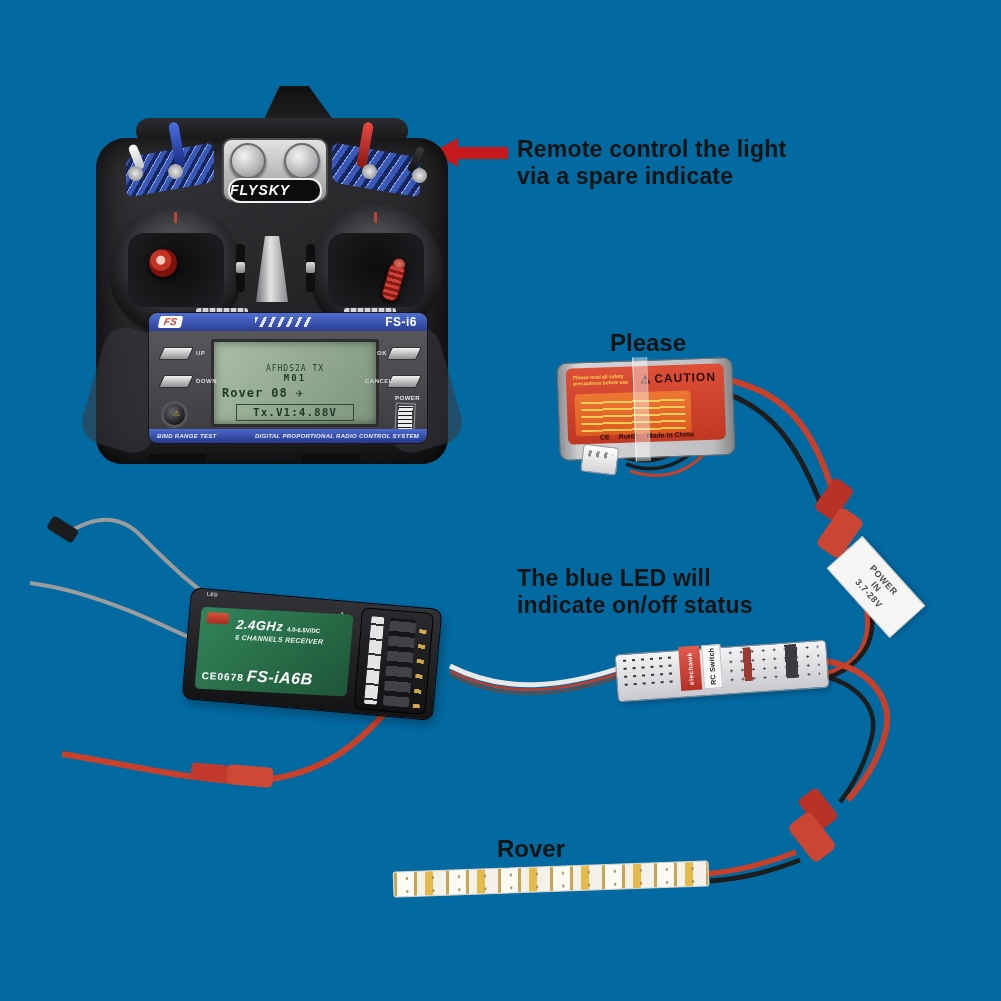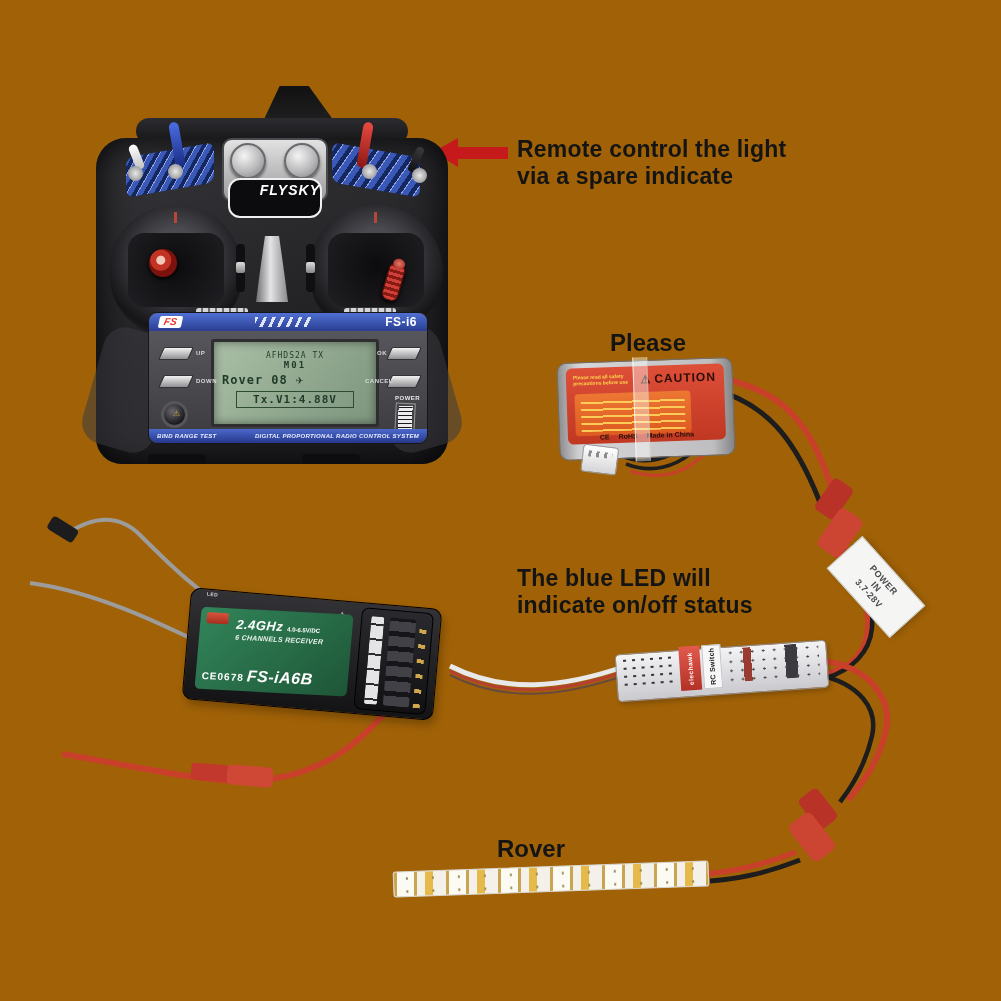--- a/index.html
+++ b/index.html
@@ -1,38 +1,38 @@
 <!DOCTYPE html>
 <html><head>
 <meta charset="utf-8">
 <style>
   *{margin:0;padding:0;box-sizing:border-box}
   html,body{background:#fff}
   body{font-family:"Liberation Sans",sans-serif;color:#111}
-  #scene{position:relative;width:1001px;height:1001px;background:#a16207;overflow:hidden}
+  #scene{position:relative;width:1001px;height:1001px;background:#0369a1;overflow:hidden}
   .wires{position:absolute;left:0;top:0;z-index:1}
   .comp{position:absolute;z-index:2}
   .note{position:absolute;z-index:4;font-weight:bold;font-size:23px;line-height:27px;color:#141414;letter-spacing:.2px}
   .title{position:absolute;z-index:4;font-weight:bold;font-size:24px;color:#141414}
 
   
   .tx{left:96px;top:86px;width:352px;height:378px}
   .tx-antenna{position:absolute;left:150px;top:0;width:112px;height:62px;background:linear-gradient(#111,#2a2a2d);clip-path:polygon(30% 0,56% 0,96% 100%,4% 100%)}
   .tx-handle{position:absolute;left:40px;top:32px;width:272px;height:26px;background:linear-gradient(#2c2c30,#151517);border-radius:13px}
   .tx-body{position:absolute;left:0;top:52px;width:352px;height:326px;background:linear-gradient(160deg,#36363a,#232326 55%,#1d1d20);border-radius:30px 30px 26px 26px;box-shadow:inset 0 0 40px #000}
   .tx-grip{position:absolute;width:74px;height:120px;background:#3b3b40;border-radius:22px;opacity:.55}
   .tx-grip.l{left:-4px;top:244px;transform:rotate(16deg)}
   .tx-grip.r{left:282px;top:244px;transform:rotate(-16deg)}
   .tx-bluestripe{position:absolute;width:88px;height:40px;border-radius:8px;background:repeating-linear-gradient(122deg,#3a58b8 0 5px,#14275e 5px 9px,#8fa3e0 9px 10px)}
   .tx-bluestripe.l{left:30px;top:64px;transform:skewY(-10deg)}
   .tx-bluestripe.r{left:236px;top:64px;transform:skewY(10deg)}
   .tx-knobpanel{position:absolute;left:126px;top:52px;width:106px;height:64px;background:linear-gradient(#e2e2e2,#9a9a9c);border-radius:10px;border:2px solid #4a4a4e}
   .knob{position:absolute;width:36px;height:36px;border-radius:50%;background:radial-gradient(circle at 38% 34%,#f4f4f4,#b9b9bb 55%,#7e7e82);border:2px solid #6a6a6e;box-shadow:0 2px 3px rgba(0,0,0,.5)}
   .knob.k1{left:6px;top:3px}.knob.k2{left:60px;top:3px}
-  .tx-logo{position:absolute;left:132px;top:92px;width:94px;height:40px;background:#0c0c0e;border:2px solid #f0f0f0;border-radius:12px;color:#fff;font-weight:bold;font-style:italic;font-size:14px;text-align:right;line-height:21px;letter-spacing:1px;z-index:3}
+  .tx-logo{position:absolute;left:132px;top:92px;width:94px;height:25px;background:#0c0c0e;border:2px solid #f0f0f0;border-radius:12px;color:#fff;font-weight:bold;font-style:italic;font-size:14px;text-align:left;line-height:21px;letter-spacing:1px;z-index:3}
   .sw{position:absolute;border-radius:5px}
   .sw.white{left:36px;top:58px;width:9px;height:26px;background:linear-gradient(#fff,#c2c2c2);transform:rotate(-22deg)}
   .sw.blue{left:76px;top:36px;width:10px;height:46px;background:linear-gradient(#4b6ce4,#182c80);transform:rotate(-10deg)}
   .sw.red{left:264px;top:36px;width:10px;height:46px;background:linear-gradient(#e84a42,#8c1714);transform:rotate(10deg)}
   .sw.black{left:316px;top:60px;width:8px;height:27px;background:linear-gradient(#3a3a3e,#101012);transform:rotate(24deg)}
   .swbase{position:absolute;width:15px;height:15px;border-radius:50%;background:radial-gradient(#e8e8e8,#808084)}
   .swbase.b1{left:32px;top:80px}.swbase.b2{left:72px;top:78px}.swbase.b3{left:266px;top:78px}.swbase.b4{left:316px;top:82px}
   .gimbal{position:absolute;width:134px;height:134px;border-radius:50%;background:radial-gradient(circle at 50% 40%,#4a4a50 0 28%,#2b2b2f 52%,#151517 70%,#323236 86%,#1c1c1f)}
   .gimbal.gl{left:13px;top:119px}.gimbal.gr{left:213px;top:119px}
   .gimbal-inner{position:absolute;left:19px;top:28px;width:96px;height:74px;border-radius:16px;background:radial-gradient(circle at 50% 45%,#0c0c0e,#202024)}
@@ -49,21 +49,21 @@
   .htrim.h1{left:100px;top:222px}.htrim.h2{left:248px;top:222px}
   .tx-foot{position:absolute;width:58px;height:10px;background:#0d0d0f;border-radius:4px}
   .tx-foot.f1{left:52px;top:368px}.tx-foot.f2{left:206px;top:368px}
   
   .tx-lcdmod{position:absolute;left:52px;top:226px;width:280px;height:132px;background:linear-gradient(#5a5a60,#3b3b3f);border-radius:9px;border:1px solid #17171a}
   .lcd-top{position:absolute;left:0;top:0;right:0;height:18px;background:linear-gradient(#5070d4,#2a3e92);border-radius:9px 9px 0 0;display:flex;justify-content:space-between;align-items:center;padding:0 10px}
   .fs-logo{color:#e8352a;background:#fff;font-weight:bold;font-style:italic;font-size:10px;line-height:12px;padding:0 5px;transform:skewX(-12deg);border-radius:2px}
   .lcd-model{color:#fff;font-weight:bold;font-size:12px;letter-spacing:.5px}
   .lcd-stripes{width:56px;height:10px;background:repeating-linear-gradient(115deg,#fff 0 3px,transparent 3px 8px);opacity:.85}
   .lcd-screen{position:absolute;left:62px;top:26px;width:168px;height:88px;background:linear-gradient(130deg,#aabfa6,#89a188 70%,#7e957e);border:3px solid #2e2e30;border-radius:3px;box-shadow:inset 0 0 10px rgba(0,0,0,.45);font-family:"DejaVu Sans Mono",monospace;color:#1f3a28;overflow:hidden}
-  .lcd-l1{font-size:8px;text-align:center;margin-top:9px;letter-spacing:1px}
+  .lcd-l1{font-size:8px;text-align:center;margin-top:22px;letter-spacing:1px}
   .lcd-l2{font-size:9px;text-align:center;font-weight:bold;letter-spacing:2px}
   .lcd-l3{font-size:12px;font-weight:bold;margin:2px 0 0 8px;letter-spacing:1px}
   .lcd-l3 .plane{font-size:13px}
   .lcd-l4{font-size:11px;font-weight:bold;width:118px;margin:4px auto 0;border:1px solid #2c4a34;text-align:center;padding:1px 0;letter-spacing:1px}
   .pbtn{position:absolute;width:30px;height:13px;background:linear-gradient(#f2f2f2,#909094);transform:skewX(-24deg);border-radius:2px;border:1px solid #333}
   .pbtn.lb1{left:12px;top:34px}.pbtn.lb2{left:12px;top:62px}
   .pbtn.rb1{left:240px;top:34px}.pbtn.rb2{left:240px;top:62px}
   .blab{position:absolute;font-size:6px;font-weight:bold;color:#d8d8dc;letter-spacing:.5px}
   .blab.up{left:47px;top:37px}.blab.down{left:47px;top:65px}
   .blab.ok{left:228px;top:37px}.blab.cancel{left:216px;top:65px}

